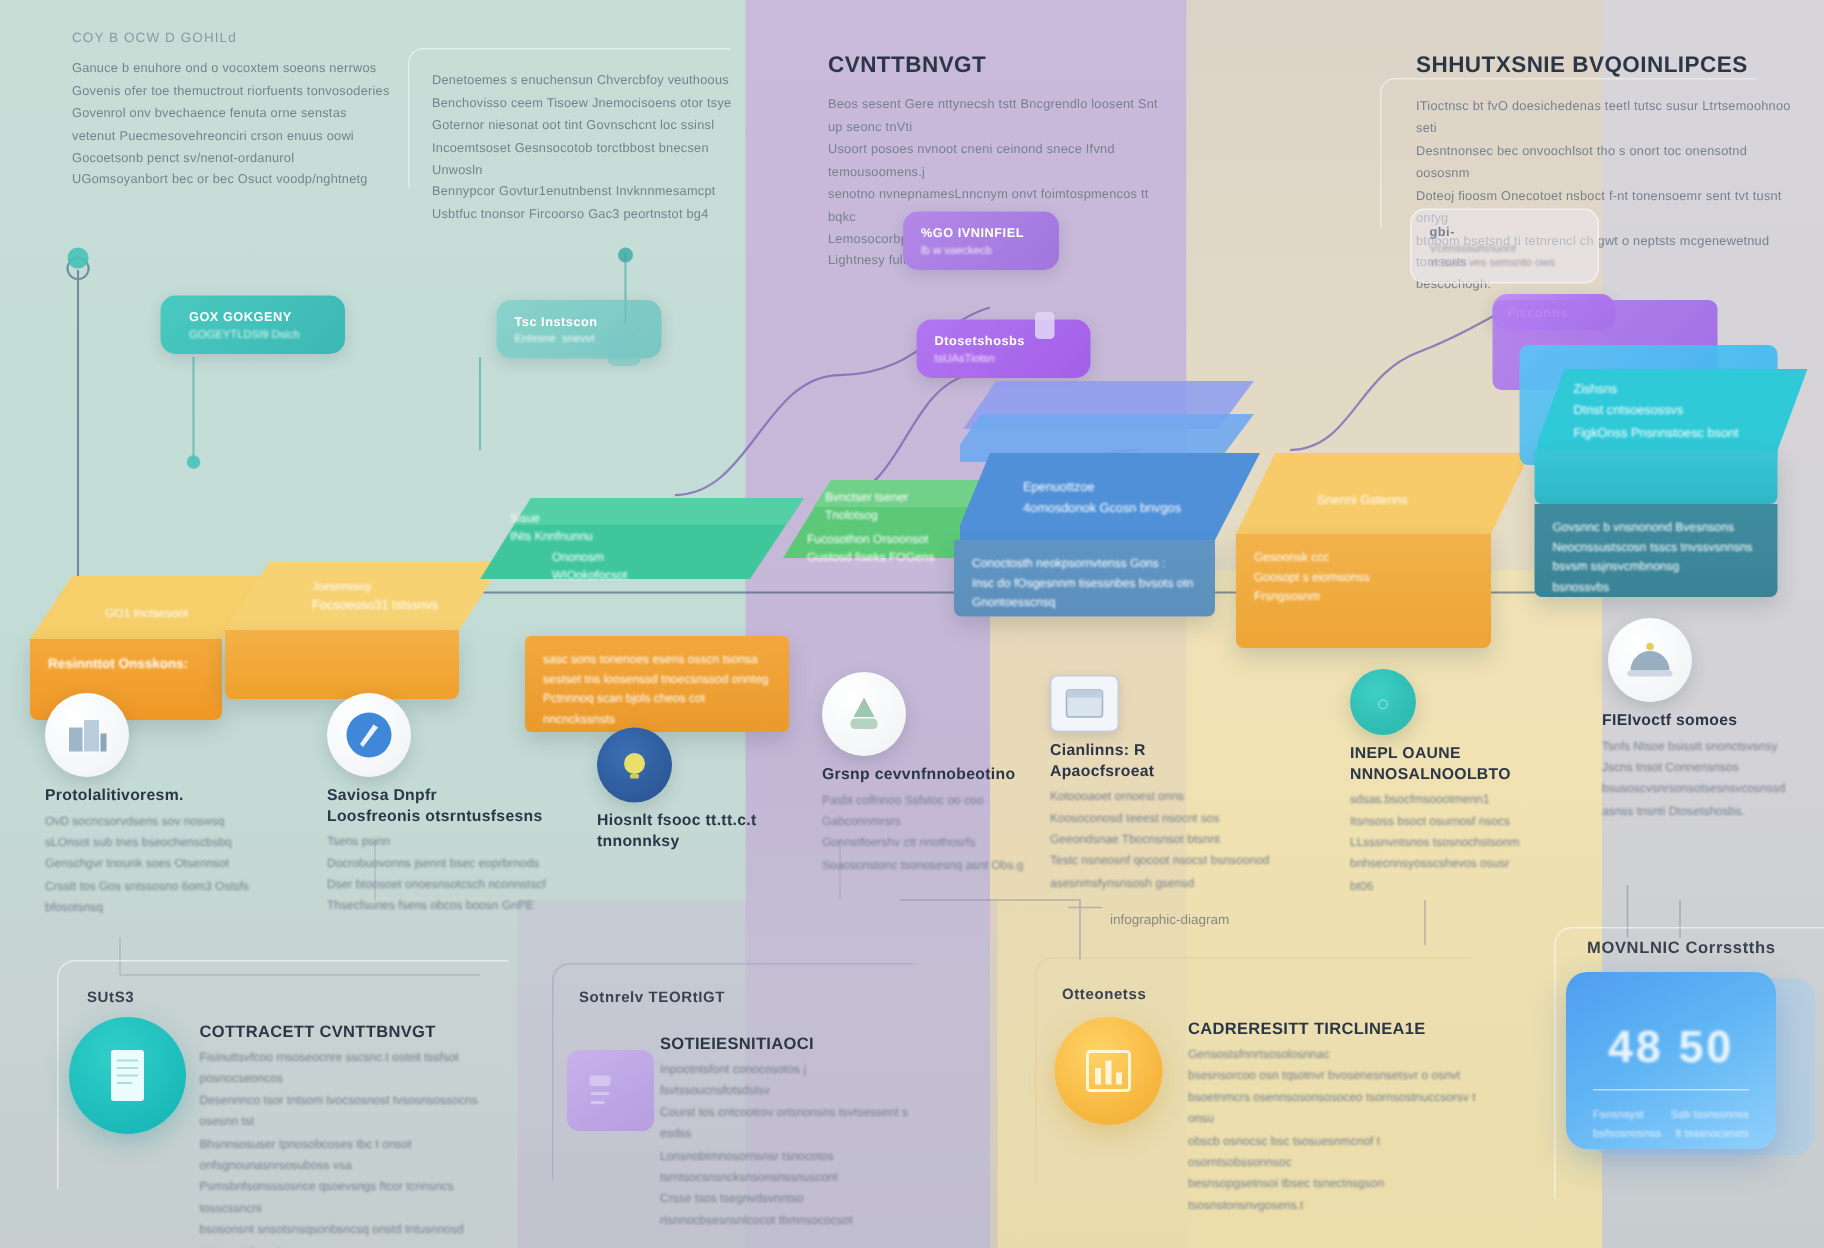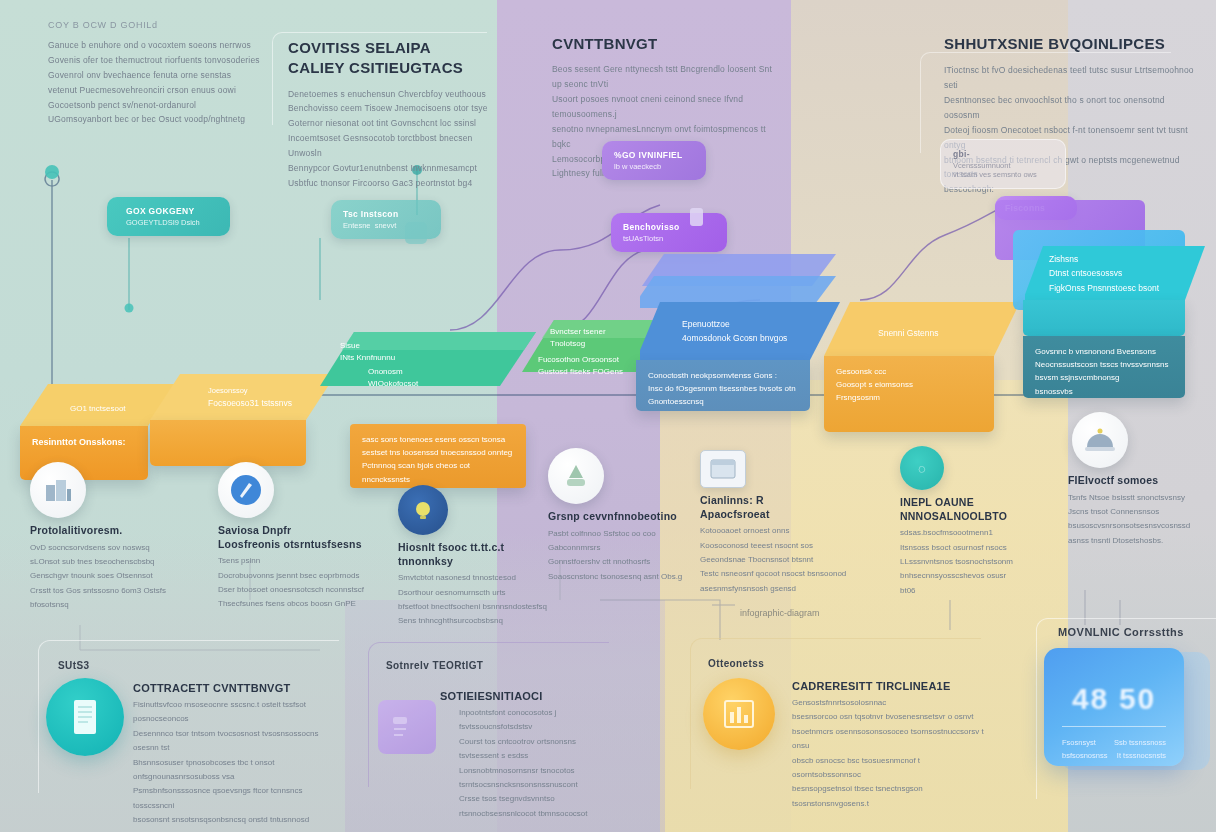--- a/index.html
+++ b/index.html
@@ -120,22 +120,20 @@
     <div class="blurbtxt" style="margin-top:8px;white-space:pre-line;">Ganuce b enuhore ond o vocoxtem soeons nerrwos
 Govenis ofer toe themuctrout riorfuents tonvosoderies
 Govenrol onv bvechaence fenuta orne  senstas
 vetenut Puecmesovehreonciri crson enuus oowi
 Gocoetsonb penct sv/nenot-ordanurol
 UGomsoyanbort bec or bec Osuct voodp/nghtnetg</div>
   </div>
 
   <div class="col colbox" style="left:272px;top:32px;width:214px;height:92px;border-left:1px solid rgba(255,255,255,.5);border-top:1px solid rgba(255,255,255,.5);border-right:none;border-bottom:none;border-radius:10px 0 0 0;padding:0;"></div>
   <div class="col" style="left:288px;top:38px;width:214px;">
-    <h2 class="hdr" style="white-space:pre-line;">COVITISS SELAIPA
-CALIEY CSITIEUGTACS</h2>
     <div class="blurbtxt" style="margin-top:8px;white-space:pre-line;">Denetoemes s enuchensun Chvercbfoy veuthoous
 Benchovisso ceem Tisoew Jnemocisoens otor tsye
 Goternor niesonat oot tint Govnschcnt loc ssinsl
 Incoemtsoset Gesnsocotob torctbbost bnecsen Unwosln
 Bennypcor Govtur1enutnbenst Invknnmesamcpt
 Usbtfuc tnonsor Fircoorso Gac3 peortnstot bg4</div>
   </div>
 
   <div class="col" style="left:552px;top:34px;width:230px;">
     <h2 class="hdr">CVNTTBNVGT</h2>
@@ -166,21 +164,21 @@
     <div class="t2">Entesne&nbsp; snevvt</div>
   </div>
   <div style="position:absolute;left:405px;top:222px;width:22px;height:22px;border-radius:5px;background:rgba(120,200,196,.65);"></div>
 
   <div class="pill" style="left:602px;top:141px;width:80px;background:linear-gradient(135deg,#b388e8,#a076de);">
     <div class="t1">%GO IVNINFIEL</div>
     <div class="t2">lb w vaeckecb</div>
   </div>
 
   <div class="pill" style="left:611px;top:213px;width:92px;background:linear-gradient(135deg,#b276f0,#a25fe8);">
-    <div class="t1">Benchovisso</div>
+    <div class="t1">Dtosetshosbs</div>
     <div class="t2">tsUAsTiotsn</div>
   </div>
   <div style="position:absolute;left:690px;top:208px;width:13px;height:18px;border-radius:3px;background:rgba(225,215,245,.85);"></div>
 
   <div class="pill" style="left:940px;top:139px;width:100px;background:rgba(235,231,242,.55);border:1px solid rgba(255,255,255,.55);box-shadow:none;">
     <div class="t1" style="color:#7d7f92;">gbi-</div>
     <div class="t2" style="color:#8b8d9e;white-space:pre-line;">Vcensssumnuont
 vt tsam  ves semsnto ows</div>
   </div>
 
@@ -318,24 +316,20 @@
   </div>
 
   <div class="iconwrap" style="left:398px;top:485px;width:160px;">
     <div class="circ" style="width:50px;height:50px;background:radial-gradient(circle at 40% 35%,#3b6fb5,#27508c);">
       <svg width="22" height="22" viewBox="0 0 22 22">
         <circle cx="11" cy="10" r="7" fill="#e8e06a"></circle>
         <rect x="8" y="17" width="6" height="3" rx="1" fill="#cfc85c"></rect>
       </svg>
     </div>
     <div class="ic-title" style="white-space:pre-line;">Hiosnlt fsooc tt.tt.c.t tnnonnksy</div>
-    <div class="ic-body" style="white-space:pre-line;">Smvtcbtot  nasonesd tnnostcesod
-Dsorthour oesnomurnscth urts
-bfsetfoot  bnectfsocheni bsnnnsndostesfsq
-Sens  tnhncghthsurcocbsbsnq</div>
   </div>
 
   <div class="iconwrap" style="left:548px;top:448px;width:150px;">
     <div class="circ white">
       <svg width="32" height="30" viewBox="0 0 32 30">
         <path d="M16,4 L23,17 L9,17 Z" fill="#9fc6ae"></path>
         <rect x="7" y="18" width="18" height="7" rx="3" fill="#b4d3c0"></rect>
       </svg>
     </div>
     <div class="ic-title" style="white-space:pre-line;">Grsnp cevvnfnnobeotino</div>
@@ -417,21 +411,21 @@
     <svg width="32" height="26" viewBox="0 0 32 26">
       <rect x="2" y="3" width="14" height="7" rx="2" fill="#d9c6f6"></rect>
       <g stroke="#d9c6f6" stroke-width="2">
           <line x1="3" y1="15" x2="15" y2="15"></line>
           <line x1="3" y1="21" x2="12" y2="21"></line>
         </g>
     </svg>
   </div>
   <div style="position:absolute;left:440px;top:690px;width:168px;">
     <div style="font-size:11px;font-weight:bold;color:#2b3647;letter-spacing:.02em;filter:blur(.4px);">SOTIEIESNITIAOCI</div>
-    <div class="ic-body" style="white-space:pre-line;margin-top:4px;margin-left:19px;">Inpootntsfont conocosotos j  fsvtssoucnsfotsdstsv
+    <div class="ic-body" style="white-space:pre-line;margin-top:4px;">Inpootntsfont conocosotos j  fsvtssoucnsfotsdstsv
 Courst tos  cntcootrov ortsnonsns  tsvtsessent s esdss
 Lonsnobtmnosornsnsr  tsnocotos tsrntsocsnsncksnsonsnssnuscont
 Crsse tsos tsegnvdsvnntso  rtsnnocbsesnsnlcocot tbmnsococsot</div>
   </div>
 
   <div class="botcard" style="left:690px;top:638px;width:290px;height:150px;border-right:none;border-bottom:none;border-radius:12px 0 0 0;border-color:rgba(225,205,150,.6);"></div>
   <div class="botlabel" style="left:708px;top:658px;">Otteonetss</div>
   <div style="position:absolute;left:703px;top:678px;width:72px;height:72px;border-radius:50%;background:radial-gradient(circle at 40% 32%,#ffd366,#f2a92c);box-shadow:0 6px 18px rgba(190,140,30,.28);display:flex;align-items:center;justify-content:center;">
     <svg width="34" height="32" viewBox="0 0 34 32">
       <rect x="3" y="3" width="28" height="26" rx="2" fill="none" stroke="#fff5d8" stroke-width="2"></rect>

